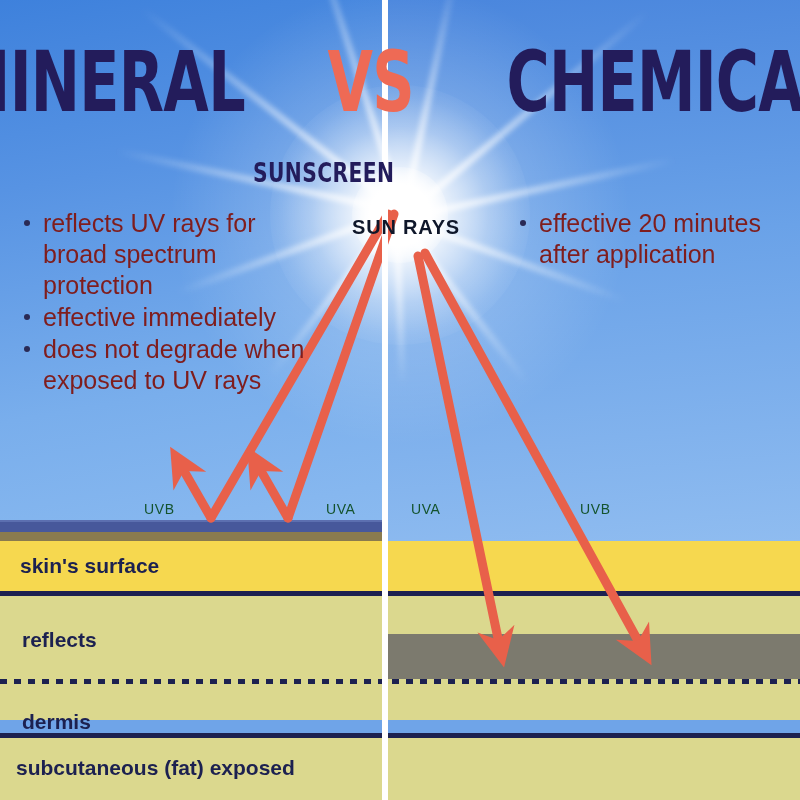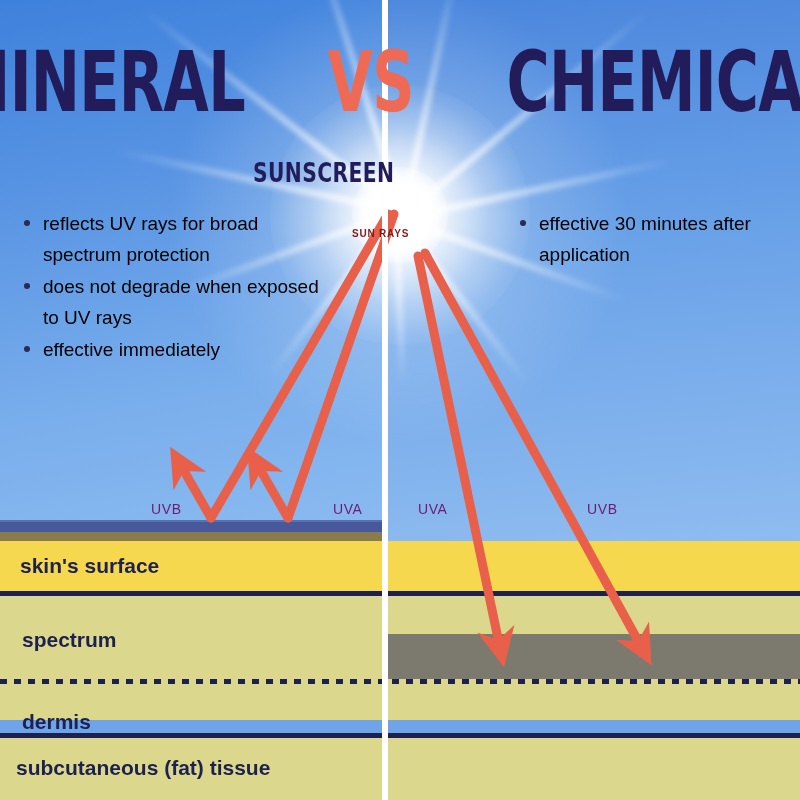--- a/index.html
+++ b/index.html
@@ -59,42 +59,41 @@
   .subtitle{
     position:absolute;left:0;top:158px;width:648px;text-align:center;
     font-family:"DejaVu Sans", sans-serif;
     font-weight:bold;font-size:26px;color:#231C5B;letter-spacing:.5px;
   }
   .subtitle span{display:inline-block;transform:scaleX(.78);}
 
   
   .col{
     position:absolute;top:208px;
-    color:#000000;font-size:19px;line-height:31px;
+    color:#7f1d1d;font-size:25px;line-height:31px;
   }
   .col.left{left:20px;width:300px;}
   .col.right{left:516px;width:270px;}
   .col ul{list-style:none;margin:0;padding:0;}
   .col li{
     position:relative;padding-left:23px;margin-bottom:1px;
   }
   .col li .dot{
     position:absolute;left:4px;top:12px;width:6px;height:6px;
     border-radius:50%;background:#2A2A55;
   }
 
   
   .uv{
-    position:absolute;color:#701a75;font-size:14px;font-weight:500;
+    position:absolute;color:#14532d;font-size:14px;font-weight:500;
     letter-spacing:.6px;
-    margin-left:7px;
   }
   .sunrays-label{
-    position:absolute;left:352px;top:228px;
-    color:#7f1d1d;font-size:10px;font-weight:600;letter-spacing:.8px;
+    position:absolute;left:352px;top:216px;
+    color:#0f172a;font-size:20px;font-weight:600;letter-spacing:.8px;
   }
 
   
   .skin{position:absolute;left:0;top:541px;width:800px;height:259px;}
   .band{position:absolute;left:0;width:800px;}
   .b-surface{top:0px;height:50px;background:#F6D84F;}
   .b-line1{top:50px;height:5px;background:#1C2150;}
   .b-epidermis{top:55px;height:124px;background:#DBD88E;}
   .b-line2{top:138px;height:5px;width:800px;
     background-image:linear-gradient(to right,#1C2150 0 7px,transparent 7px 14px);
@@ -146,23 +145,23 @@
   <div class="skin">
     <div class="band b-surface"></div>
     <div class="band b-epidermis"></div>
     <div class="gray-absorb"></div>
     <div class="band b-line1"></div>
     <div class="band b-line2"></div>
     <div class="band b-line3"></div>
     <div class="band b-sub"></div>
 
     <div class="layer-label" style="left:20px;top:13px;">skin's surface</div>
-    <div class="layer-label" style="left:22px;top:87px;">spectrum</div>
+    <div class="layer-label" style="left:22px;top:87px;">reflects</div>
     <div class="layer-label" style="left:22px;top:169px;">dermis</div>
-    <div class="layer-label" style="left:16px;top:215px;">subcutaneous (fat) tissue</div>
+    <div class="layer-label" style="left:16px;top:215px;">subcutaneous (fat) exposed</div>
   </div>
 
   <div class="film-edge"></div>
   <div class="film-blue"></div>
   <div class="film-olive"></div>
 
   <svg class="arrows" viewBox="0 0 800 800">
     <defs>
       <marker id="ah" markerWidth="5" markerHeight="5" refX="2.4" refY="2.5" orient="auto" markerUnits="strokeWidth">
         <path d="M0.2,0.4 L4.6,2.5 L0.2,4.6 L1.5,2.5 Z" fill="#E8604A"></path>
@@ -194,24 +193,24 @@
   <div class="sunrays-label">SUN RAYS</div>
 
   <div class="uv" style="left:144px;top:501px;">UVB</div>
   <div class="uv" style="left:326px;top:501px;">UVA</div>
   <div class="uv" style="left:411px;top:501px;">UVA</div>
   <div class="uv" style="left:580px;top:501px;">UVB</div>
 
   <div class="col left">
     <ul>
       <li><span class="dot"></span><span>reflects UV rays for broad spectrum protection</span></li>
+      <li><span class="dot"></span><span>effective immediately</span></li>
       <li><span class="dot"></span><span>does not degrade when exposed to UV rays</span></li>
-      <li><span class="dot"></span><span>effective immediately</span></li>
     </ul>
   </div>
 
   <div class="col right">
     <ul>
-      <li><span class="dot"></span><span>effective 30 minutes after application</span></li>
+      <li><span class="dot"></span><span>effective 20 minutes after application</span></li>
     </ul>
   </div>
 
 </div>
 
 </body></html>

